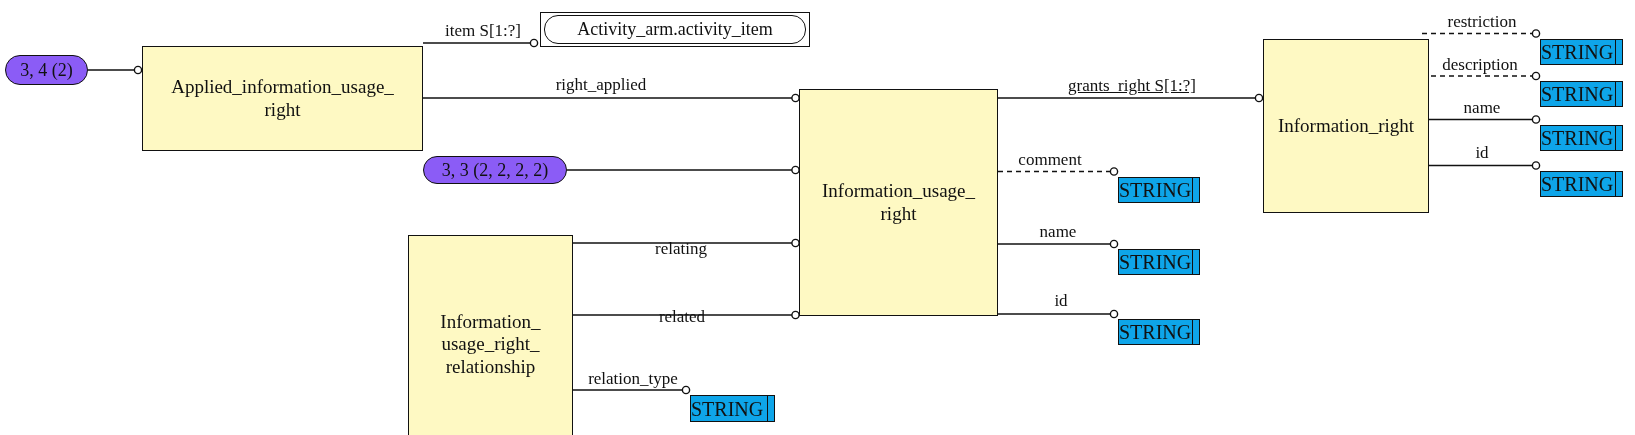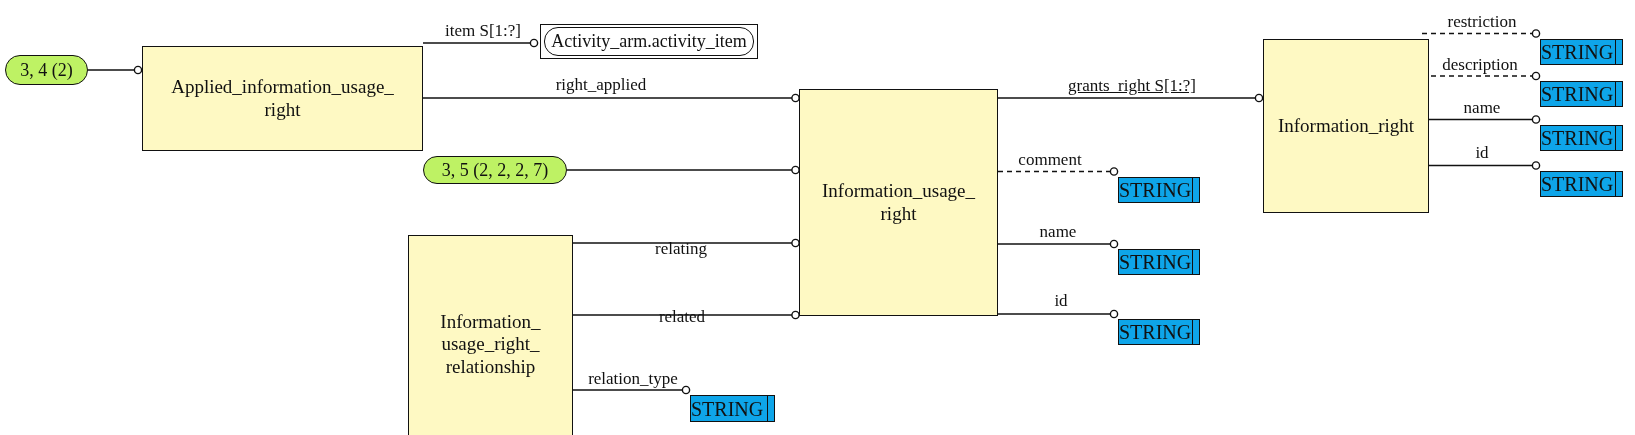--- a/index.html
+++ b/index.html
@@ -25,21 +25,21 @@
     margin-top: 28px;
   }
   .entity-label {
     white-space: pre-line;
     font-size: 19px;
     line-height: 1.18;
   }
   .page-ref {
     position: absolute;
     border: 1.5px solid #111111;
-    background: #bef264;
+    background: #8b5cf6;
     display: flex;
     align-items: center;
     justify-content: center;
     box-sizing: border-box;
     font-size: 18px;
   }
   .interschema-outer {
     position: absolute;
     border: 1.5px solid #111111;
     background: #ffffff;
@@ -150,29 +150,29 @@
     <g>
       <line x1="1422" y1="165.5" x2="1532" y2="165.5"></line>
       <circle cx="1536" cy="165.5" r="3.6" fill="#ffffff"></circle>
     </g>
   </svg>
 
   <div class="page-ref" style="left:5px; top:55px; width:83px; height:30px; border-radius:15px;">
     <span>3, 4 (2)</span>
   </div>
   <div class="page-ref" style="left:423px; top:156px; width:144px; height:28px; border-radius:14px;">
-    <span>3, 5 (2, 2, 2, 7)</span>
+    <span>3, 3 (2, 2, 2, 2)</span>
   </div>
 
   <div class="entity-box" style="left:142px; top:18px; width:281px; height:105px;">
     <span class="entity-label">Applied_information_usage_
 right</span>
   </div>
 
-  <div class="interschema-outer" style="left:540px; top:24px; width:218px; height:35px;">
+  <div class="interschema-outer" style="left:540px; top:12px; width:270px; height:35px;">
     <div class="interschema-inner">
       <span>Activity_arm.activity_item</span>
     </div>
   </div>
 
   <div class="entity-box" style="left:799px; top:61px; width:199px; height:227px;justify-content:center;">
     <span class="entity-label">Information_usage_
 right</span>
   </div>
 

